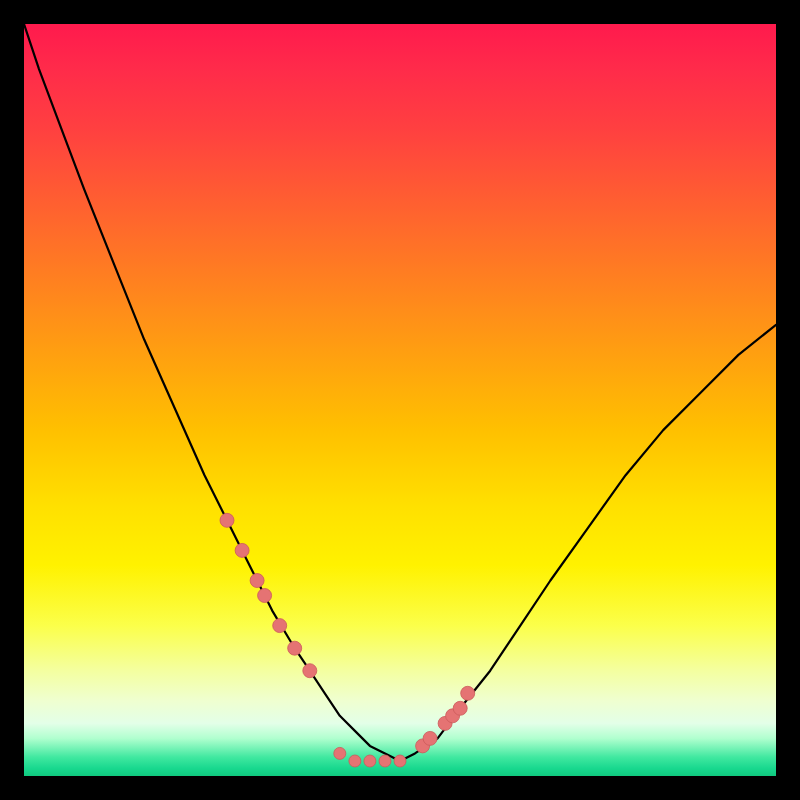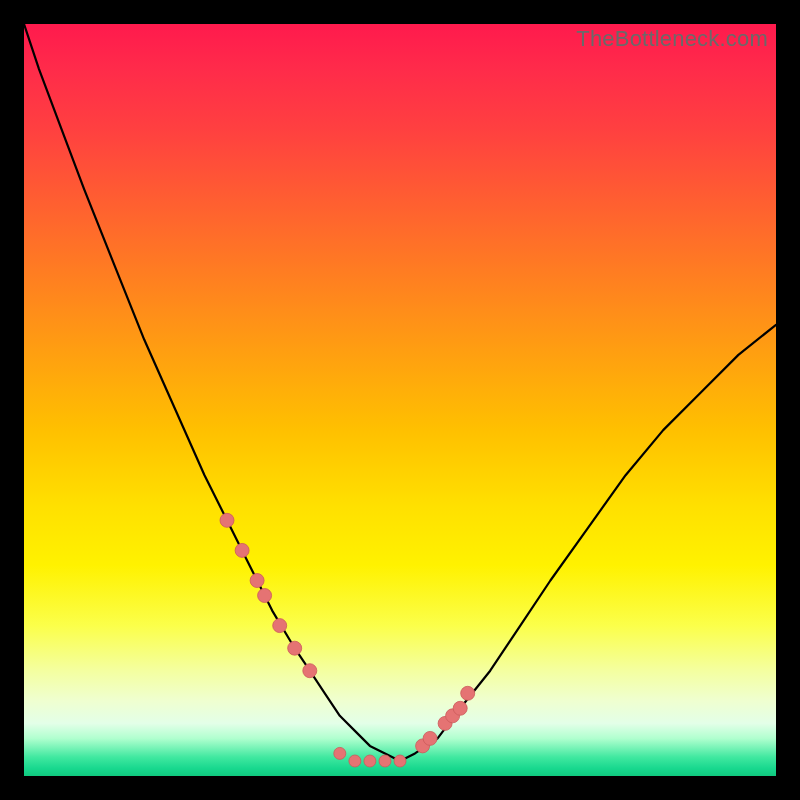--- a/index.html
+++ b/index.html
@@ -61,21 +61,20 @@
     top: 0;
     width: 752px;
     height: 752px;
   }
 </style>
 </head>
 <body>
 
 <div class="frame">
   <div class="plot-area">
-    <div class="watermark">TheBottleneck.com</div>
     <svg class="curve" viewBox="0 0 752 752" preserveAspectRatio="none">
       <path fill="none" stroke-width="2.2" stroke-linecap="round" stroke-linejoin="round" id="curve-path" d="M0.0 0.0 L15.0 45.1 L37.6 105.3 L60.2 165.4 L90.2 240.6 L120.3 315.8 L150.4 383.5 L180.5 451.2 L203.0 496.3 L225.6 541.4 L248.2 586.6 L270.7 624.2 L285.8 646.7 L300.8 669.3 L315.8 691.8 L330.9 706.9 L345.9 721.9 L361.0 729.4 L376.0 737.0 L391.0 729.4 L413.6 714.4 L436.2 684.3 L466.2 646.7 L496.3 601.6 L526.4 556.5 L564.0 503.8 L601.6 451.2 L639.2 406.1 L676.8 368.5 L714.4 330.9 L752.0 300.8" stroke="#000000"></path>
       <g id="markers-left">
           <circle cx="203.0" cy="496.3" r="7" fill="#e57373" stroke="#cc5a5a" stroke-width="0.8"></circle>
           <circle cx="218.1" cy="526.4" r="7" fill="#e57373" stroke="#cc5a5a" stroke-width="0.8"></circle>
           <circle cx="233.1" cy="556.5" r="7" fill="#e57373" stroke="#cc5a5a" stroke-width="0.8"></circle>
           <circle cx="240.6" cy="571.5" r="7" fill="#e57373" stroke="#cc5a5a" stroke-width="0.8"></circle>
           <circle cx="255.7" cy="601.6" r="7" fill="#e57373" stroke="#cc5a5a" stroke-width="0.8"></circle>
           <circle cx="270.7" cy="624.2" r="7" fill="#e57373" stroke="#cc5a5a" stroke-width="0.8"></circle>
           <circle cx="285.8" cy="646.7" r="7" fill="#e57373" stroke="#cc5a5a" stroke-width="0.8"></circle>

